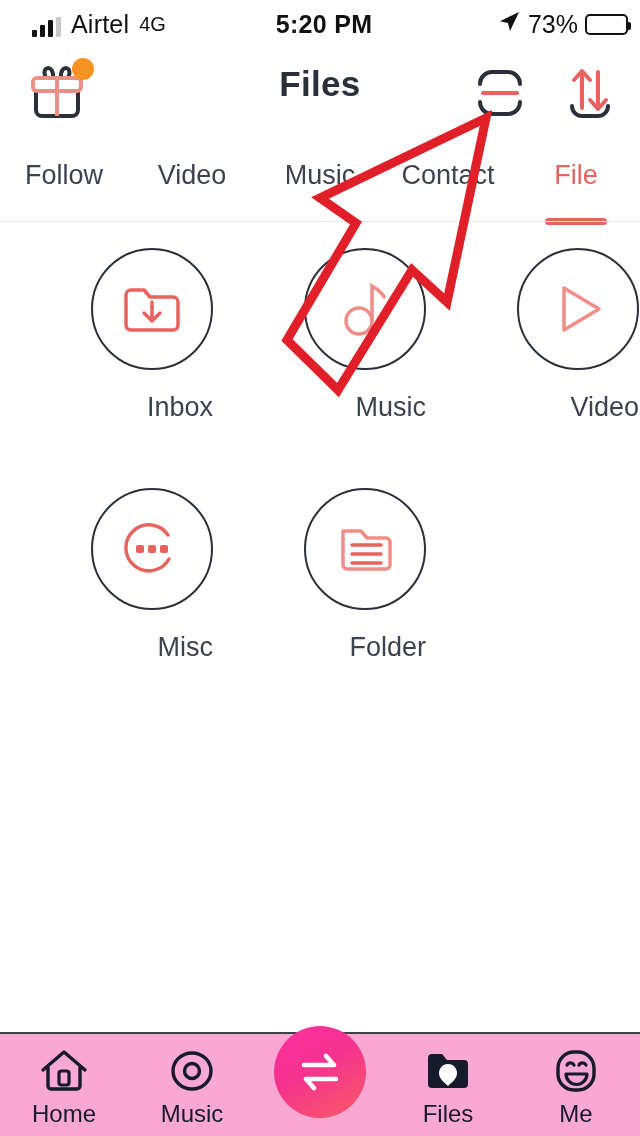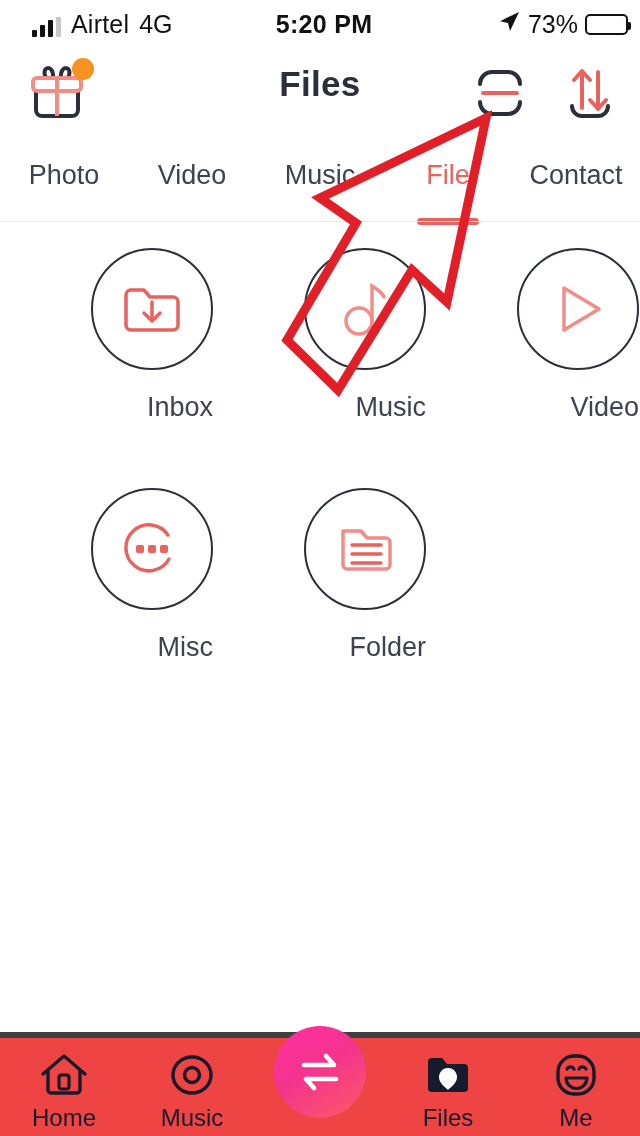--- a/index.html
+++ b/index.html
@@ -17,21 +17,21 @@
     display: flex; align-items: center; color: #111;
   }
   .sb-left { position: absolute; left: 32px; display: flex; align-items: flex-end; gap: 10px; }
   .sb-bars { display: flex; align-items: flex-end; gap: 3px; height: 20px; }
   .sb-bars i { display: block; width: 5px; background: #111; border-radius: 1px; }
   .sb-bars i:nth-child(1) { height: 7px; }
   .sb-bars i:nth-child(2) { height: 12px; }
   .sb-bars i:nth-child(3) { height: 17px; }
   .sb-bars i:nth-child(4) { height: 20px; background: #c8c8cc; }
   .sb-carrier { font-size: 25px; letter-spacing: .2px; line-height: 26px; }
-  .sb-net { font-size: 25px; line-height: 26px; }
+  .sb-net { font-size: 20px; line-height: 26px; }
   .sb-time {
     position: absolute; left: 8px; right: 0; text-align: center;
     font-size: 25px; font-weight: bold; letter-spacing: .3px;
   }
   .sb-right { position: absolute; right: 12px; display: flex; align-items: center; gap: 7px; }
   .sb-pct { font-size: 25px; line-height: 26px; }
   .sb-batt {
     position: relative; width: 43px; height: 21px;
     border: 2px solid #111; border-radius: 5px; padding: 2px;
   }
@@ -97,21 +97,21 @@
 
   
   .annotation {
     position: absolute; left: 0; top: 0; width: 640px; height: 1136px;
     pointer-events: none;
   }
 
   
   .bottombar {
     position: absolute; left: 0; bottom: 0; width: 640px; height: 104px;
-    border-top: 6px solid #404040; background: #ef4444;
+    border-top: 2px solid #404040; background: #f9a8d4;
     display: flex; align-items: flex-start;
   }
   .navitem {
     flex: 1; height: 104px; display: flex; flex-direction: column;
     align-items: center; justify-content: flex-start; padding-top: 14px;
   }
   .navicon { height: 46px; display: flex; align-items: center; justify-content: center; }
   .navlabel { margin-top: 6px; font-size: 24px; color: #171a2b; }
   .fab {
     position: absolute; left: 50%; transform: translateX(-50%);
@@ -182,34 +182,34 @@
         <path d="M14 18 L22 9 L30 18" fill="none" stroke="#e8635e" stroke-width="4" stroke-linecap="round" stroke-linejoin="round"></path>
         <path d="M38 10 L38 46" stroke="#e8635e" stroke-width="4" stroke-linecap="round"></path>
         <path d="M30 38 L38 47 L46 38" fill="none" stroke="#e8635e" stroke-width="4" stroke-linecap="round" stroke-linejoin="round"></path>
         <path d="M12 44 a10 10 0 0 0 10 10 L38 54 a10 10 0 0 0 10 -10" fill="none" stroke="#2b2f3a" stroke-width="4" stroke-linecap="round"></path>
       </svg>
     </div>
   </div>
 
   <div class="tabs">
     <div class="tab">
-      <span>Photo</span>
+      <span>Follow</span>
     </div>
     <div class="tab">
       <span>Video</span>
     </div>
     <div class="tab">
       <span>Music</span>
+    </div>
+    <div class="tab">
+      <span>Contact</span>
     </div>
     <div class="tab active">
       <span>File</span>
       <span class="underline"></span>
-    </div>
-    <div class="tab">
-      <span>Contact</span>
     </div>
   </div>
   <div class="tabs-sep"></div>
 
   <div class="grid">
 
     <div class="cell">
       <div class="circle">
         <svg width="72" height="72" viewBox="0 0 72 72">
           <path d="M10 22 a5 5 0 0 1 5 -5 L28 17 L34 24 L57 24 a5 5 0 0 1 5 5 L62 52 a5 5 0 0 1 -5 5 L15 57 a5 5 0 0 1 -5 -5 Z" fill="none" stroke="#e8635e" stroke-width="3.5" stroke-linejoin="round"></path>

